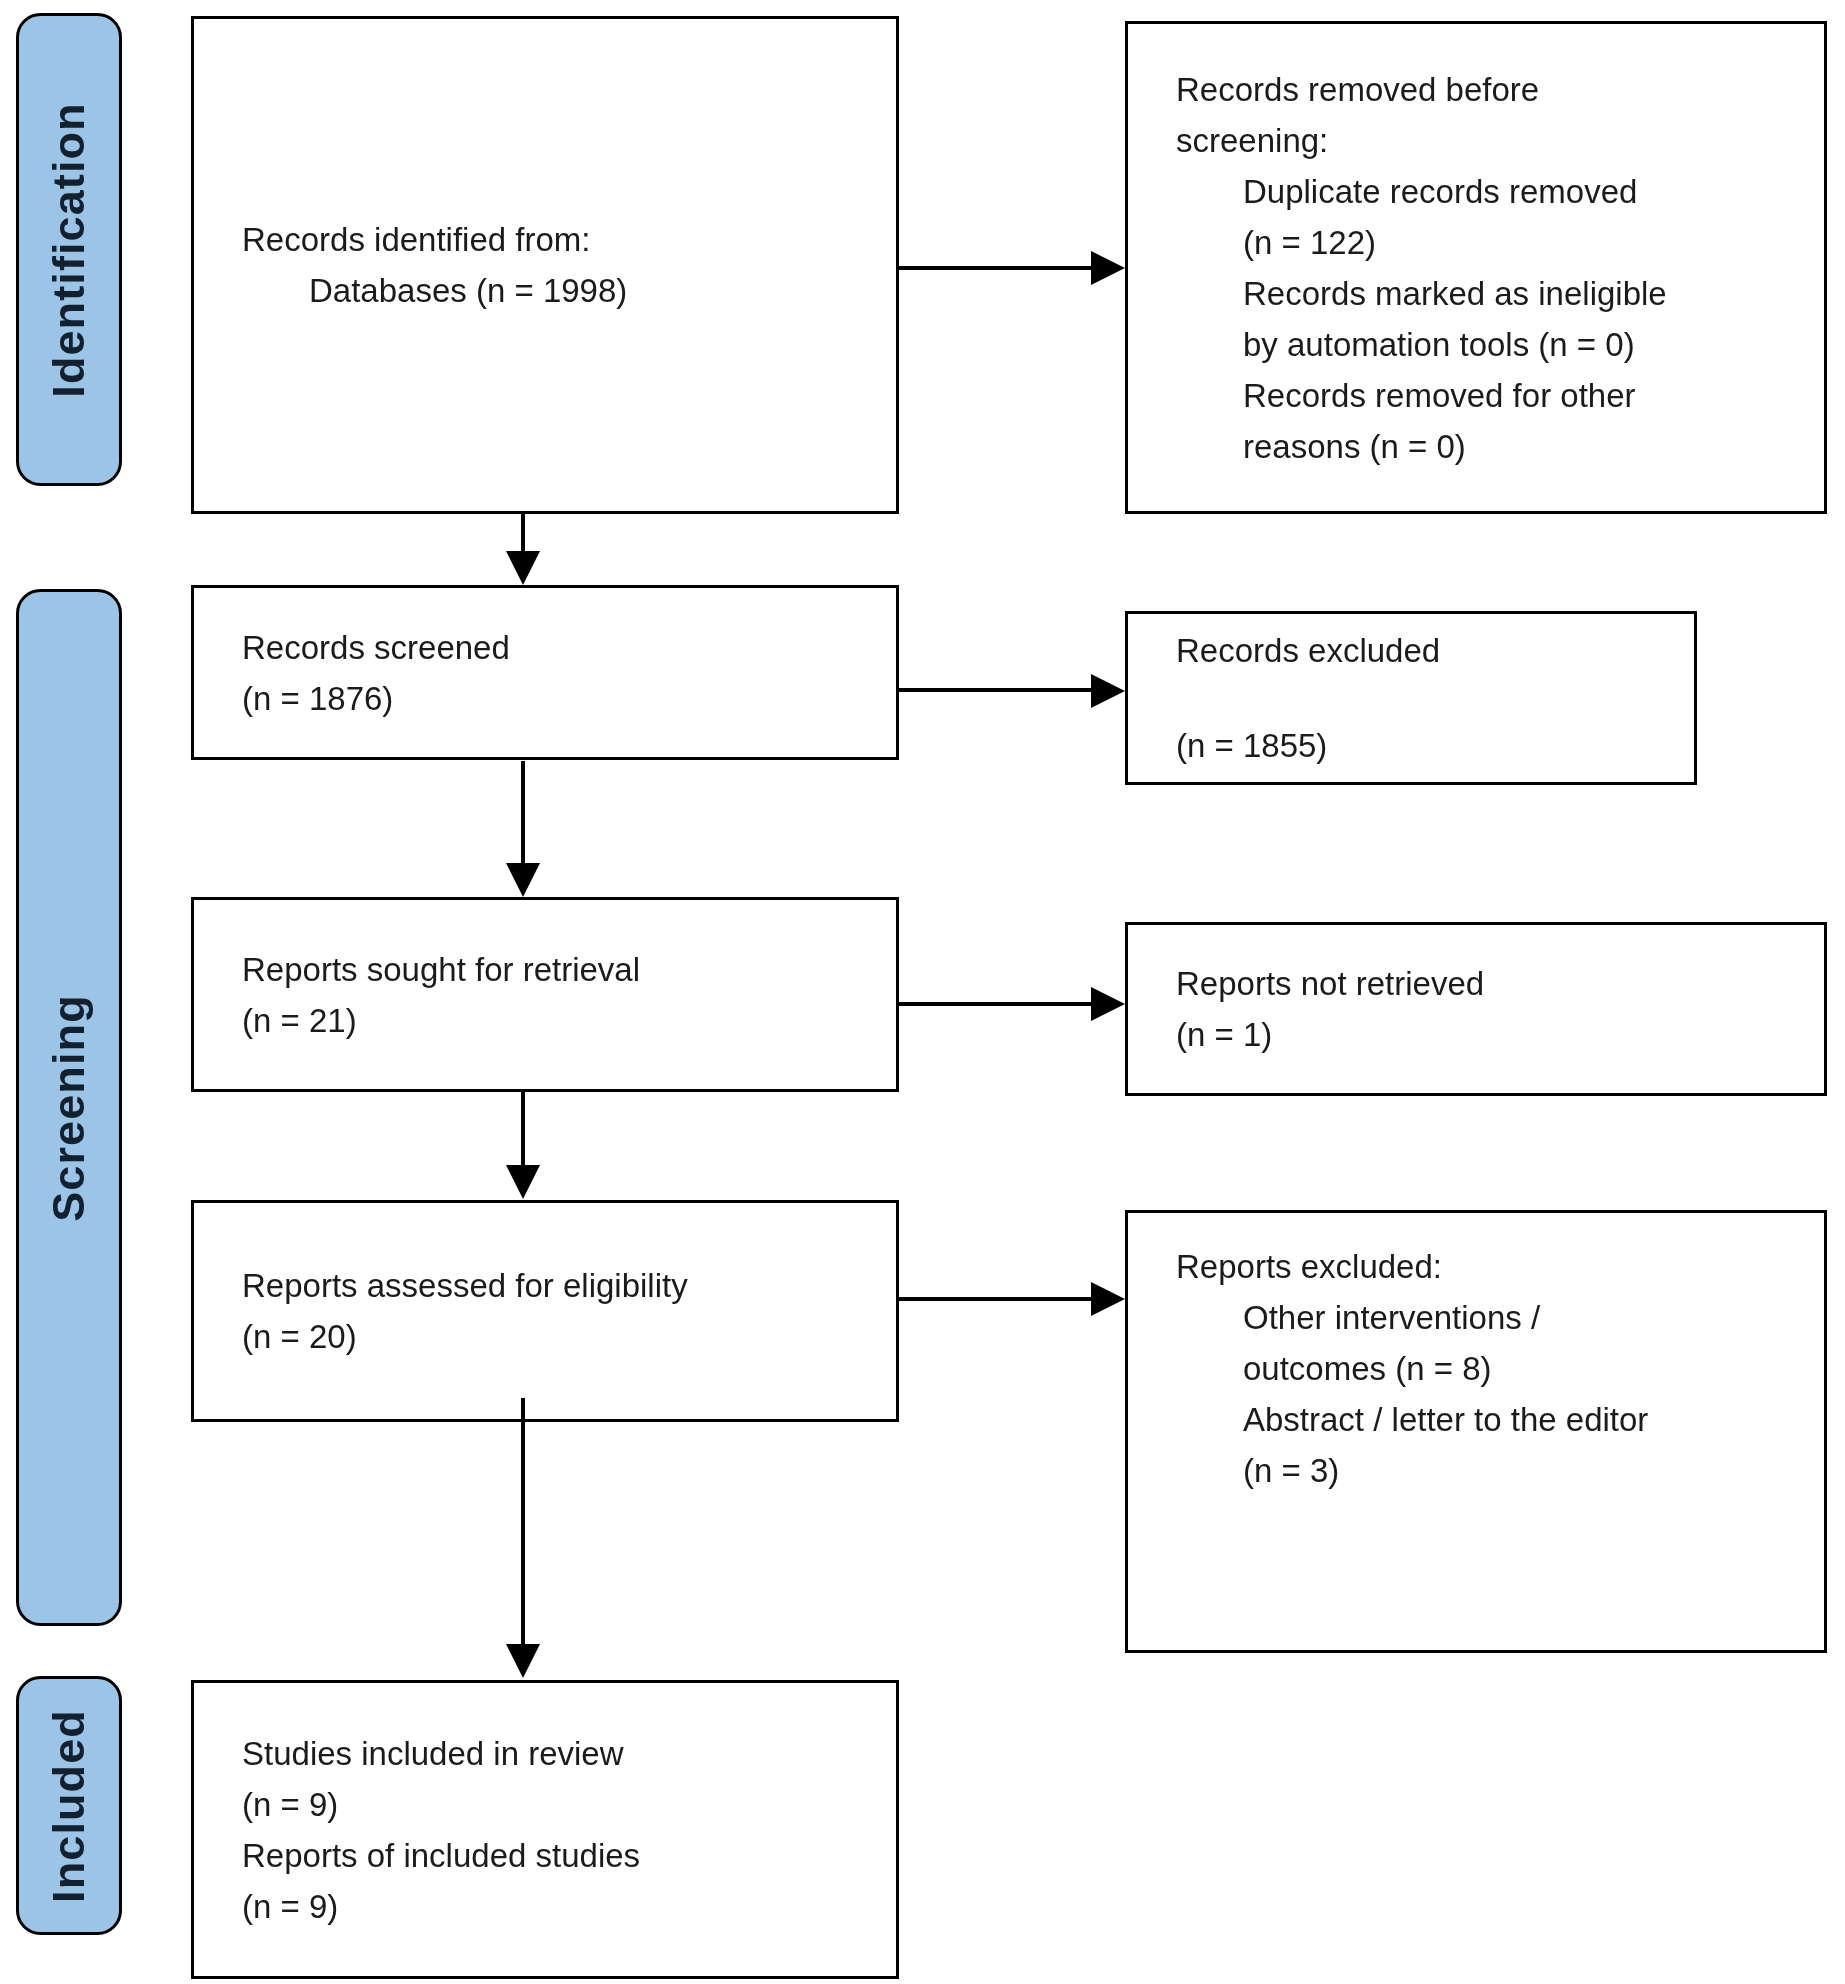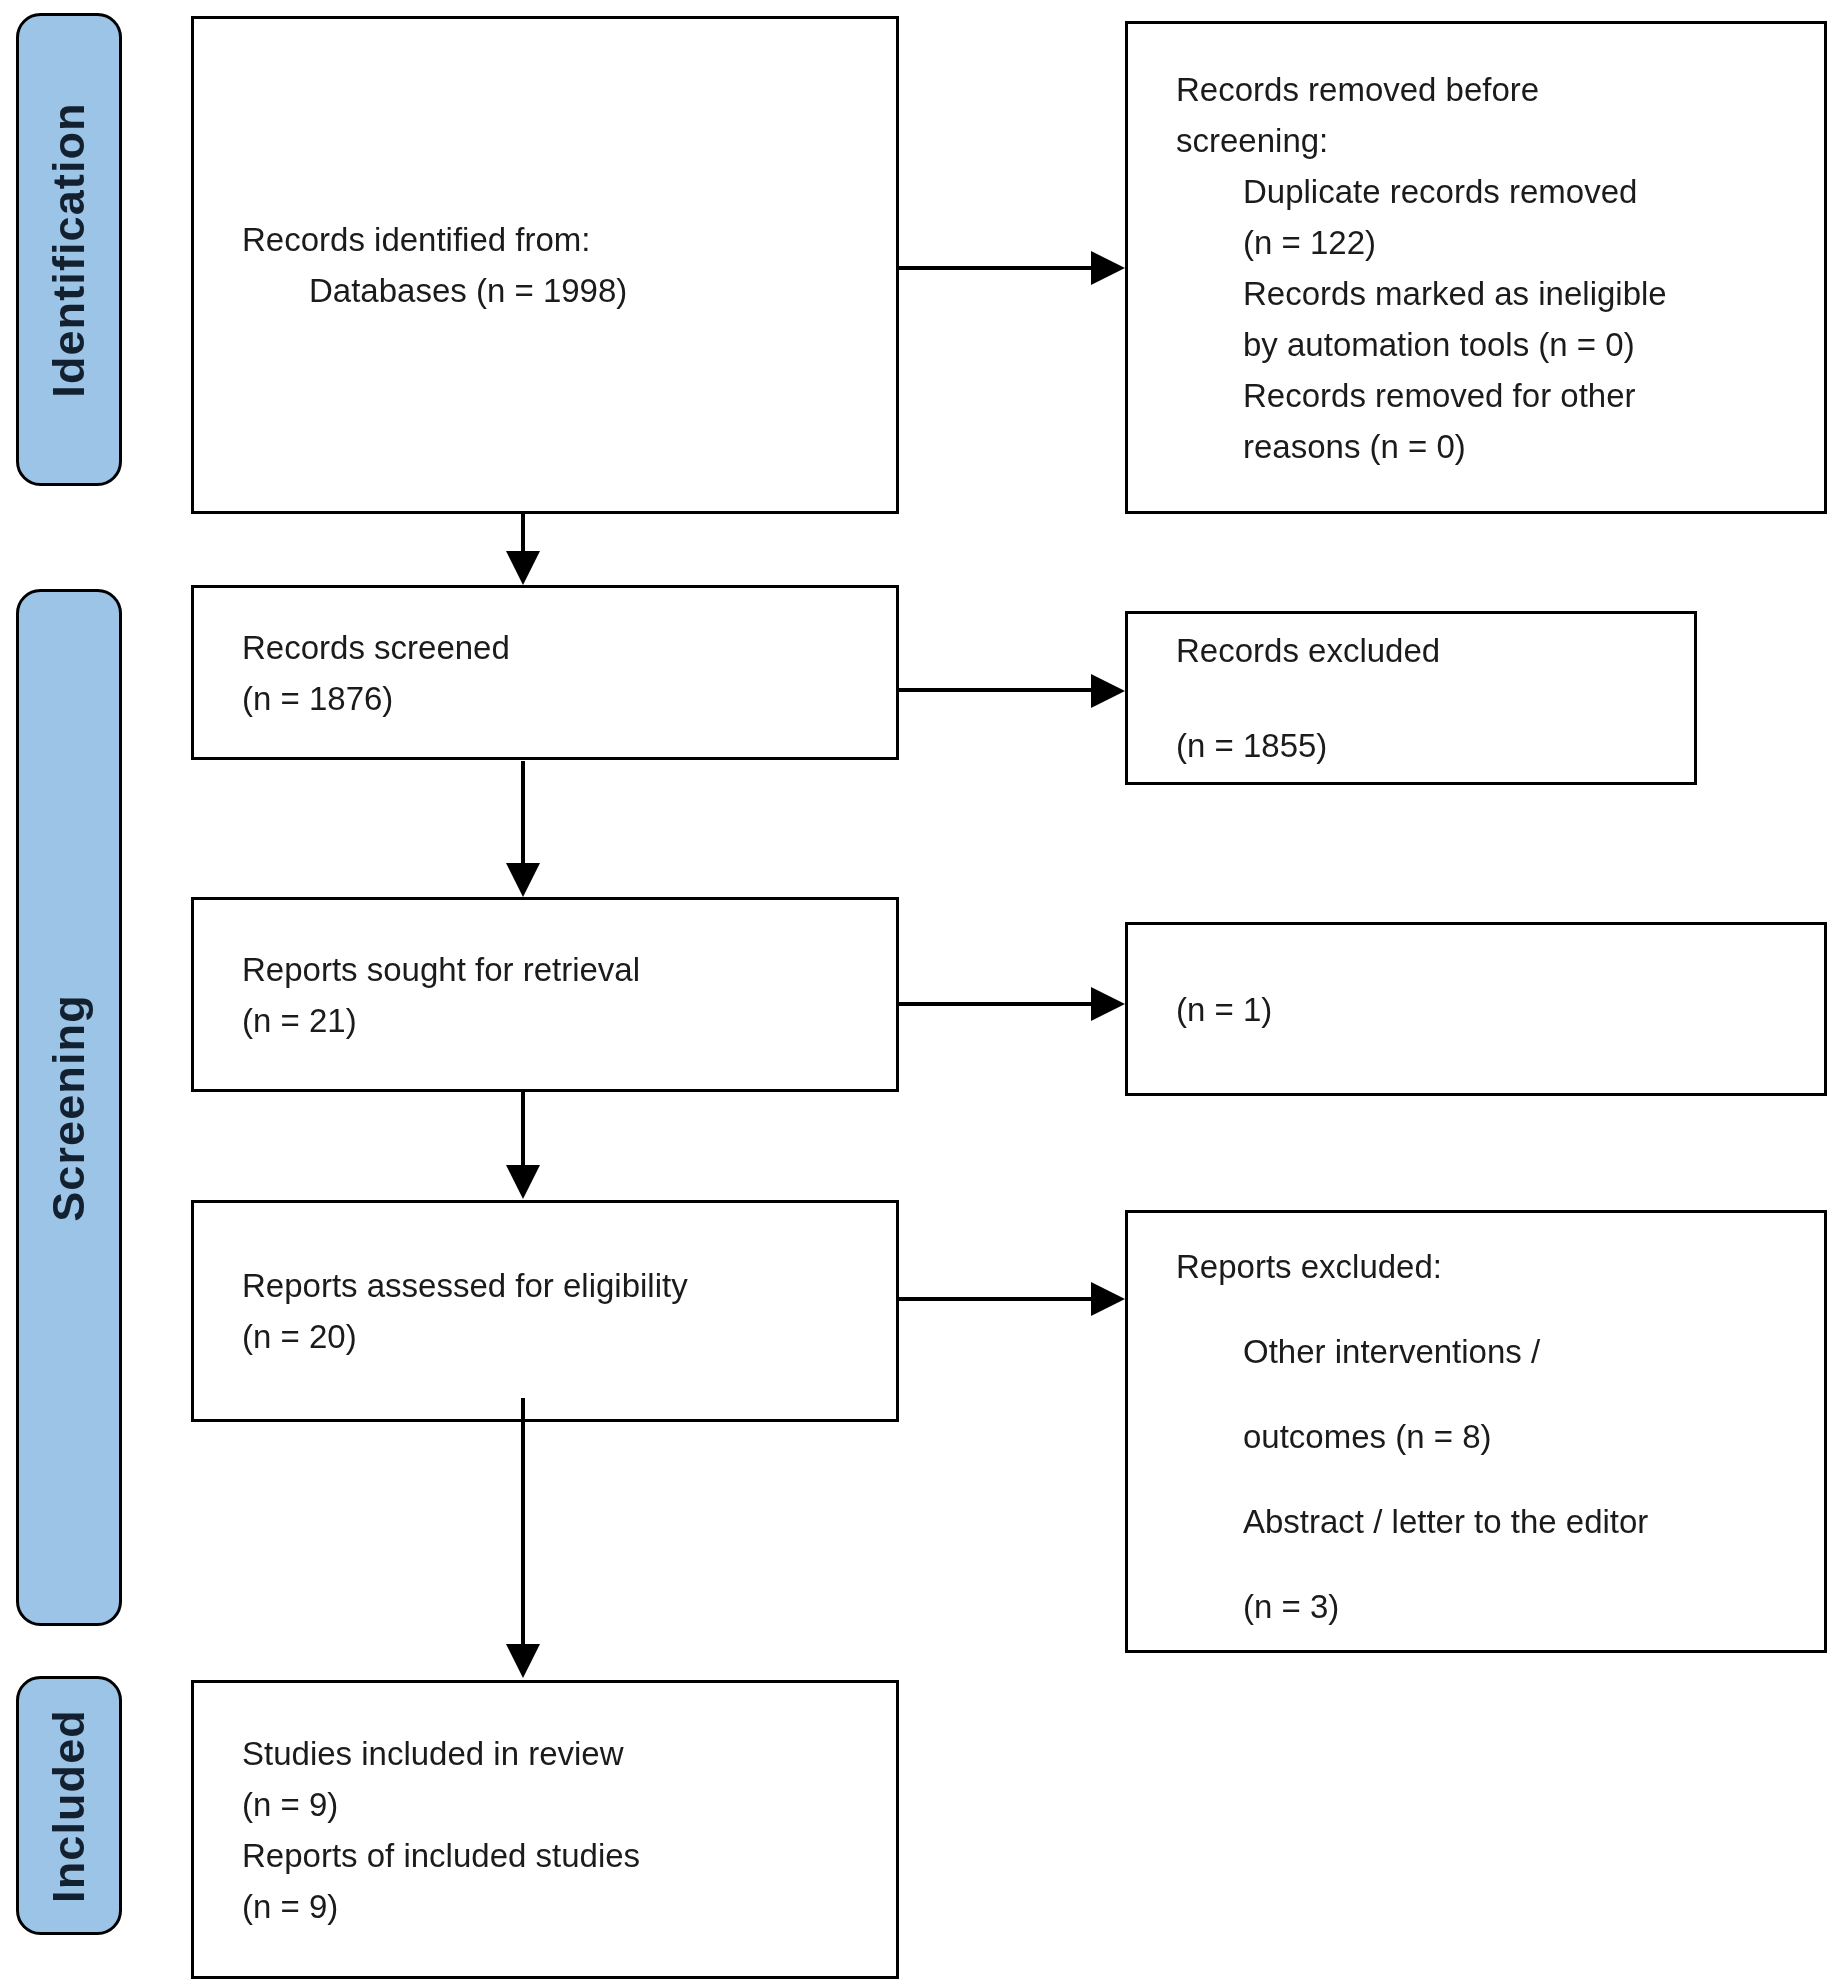--- a/index.html
+++ b/index.html
@@ -31,21 +31,21 @@
   .ind{padding-left:67px;}
   .top-align{justify-content:flex-start;padding-top:28px;}
   .b1{left:191px;top:16px;width:708px;height:498px;justify-content:center;}
   .b2{left:191px;top:585px;width:708px;height:175px;}
   .b3{left:191px;top:897px;width:708px;height:195px;}
   .b4{left:191px;top:1200px;width:708px;height:222px;}
   .b5{left:191px;top:1680px;width:708px;height:299px;}
   .r1{left:1125px;top:21px;width:702px;height:493px;}
   .r2{left:1125px;top:611px;width:572px;height:174px;gap:44px;}
   .r3{left:1125px;top:922px;width:702px;height:174px;}
-  .r4{left:1125px;top:1210px;width:702px;height:443px;gap:34px;}
+  .r4{left:1125px;top:1210px;width:702px;height:443px;}
   
   .hline{position:absolute;height:4.2px;background:#000;left:899px;width:198px;}
   .vline{position:absolute;width:4.2px;background:#000;left:521px;}
   .head-r{
     position:absolute;width:0;height:0;left:1091px;
     border-top:17px solid transparent;border-bottom:17px solid transparent;
     border-left:34px solid #000;
   }
   .head-d{
     position:absolute;width:0;height:0;left:506px;
@@ -113,20 +113,21 @@
     <div class="line ind">Records removed for other</div>
     <div class="line ind">reasons (n = 0)</div>
   </div>
 
   <div class="node r2">
     <div class="line">Records excluded</div>
     <div class="line">(n = 1855)</div>
   </div>
 
   <div class="node r3">
+    <div class="line">Reports not retrieved</div>
     <div class="line">(n = 1)</div>
   </div>
 
   <div class="node r4 top-align">
     <div class="line">Reports excluded:</div>
     <div class="line ind">Other interventions /</div>
     <div class="line ind">outcomes (n = 8)</div>
     <div class="line ind">Abstract / letter to the editor</div>
     <div class="line ind">(n = 3)</div>
   </div>

